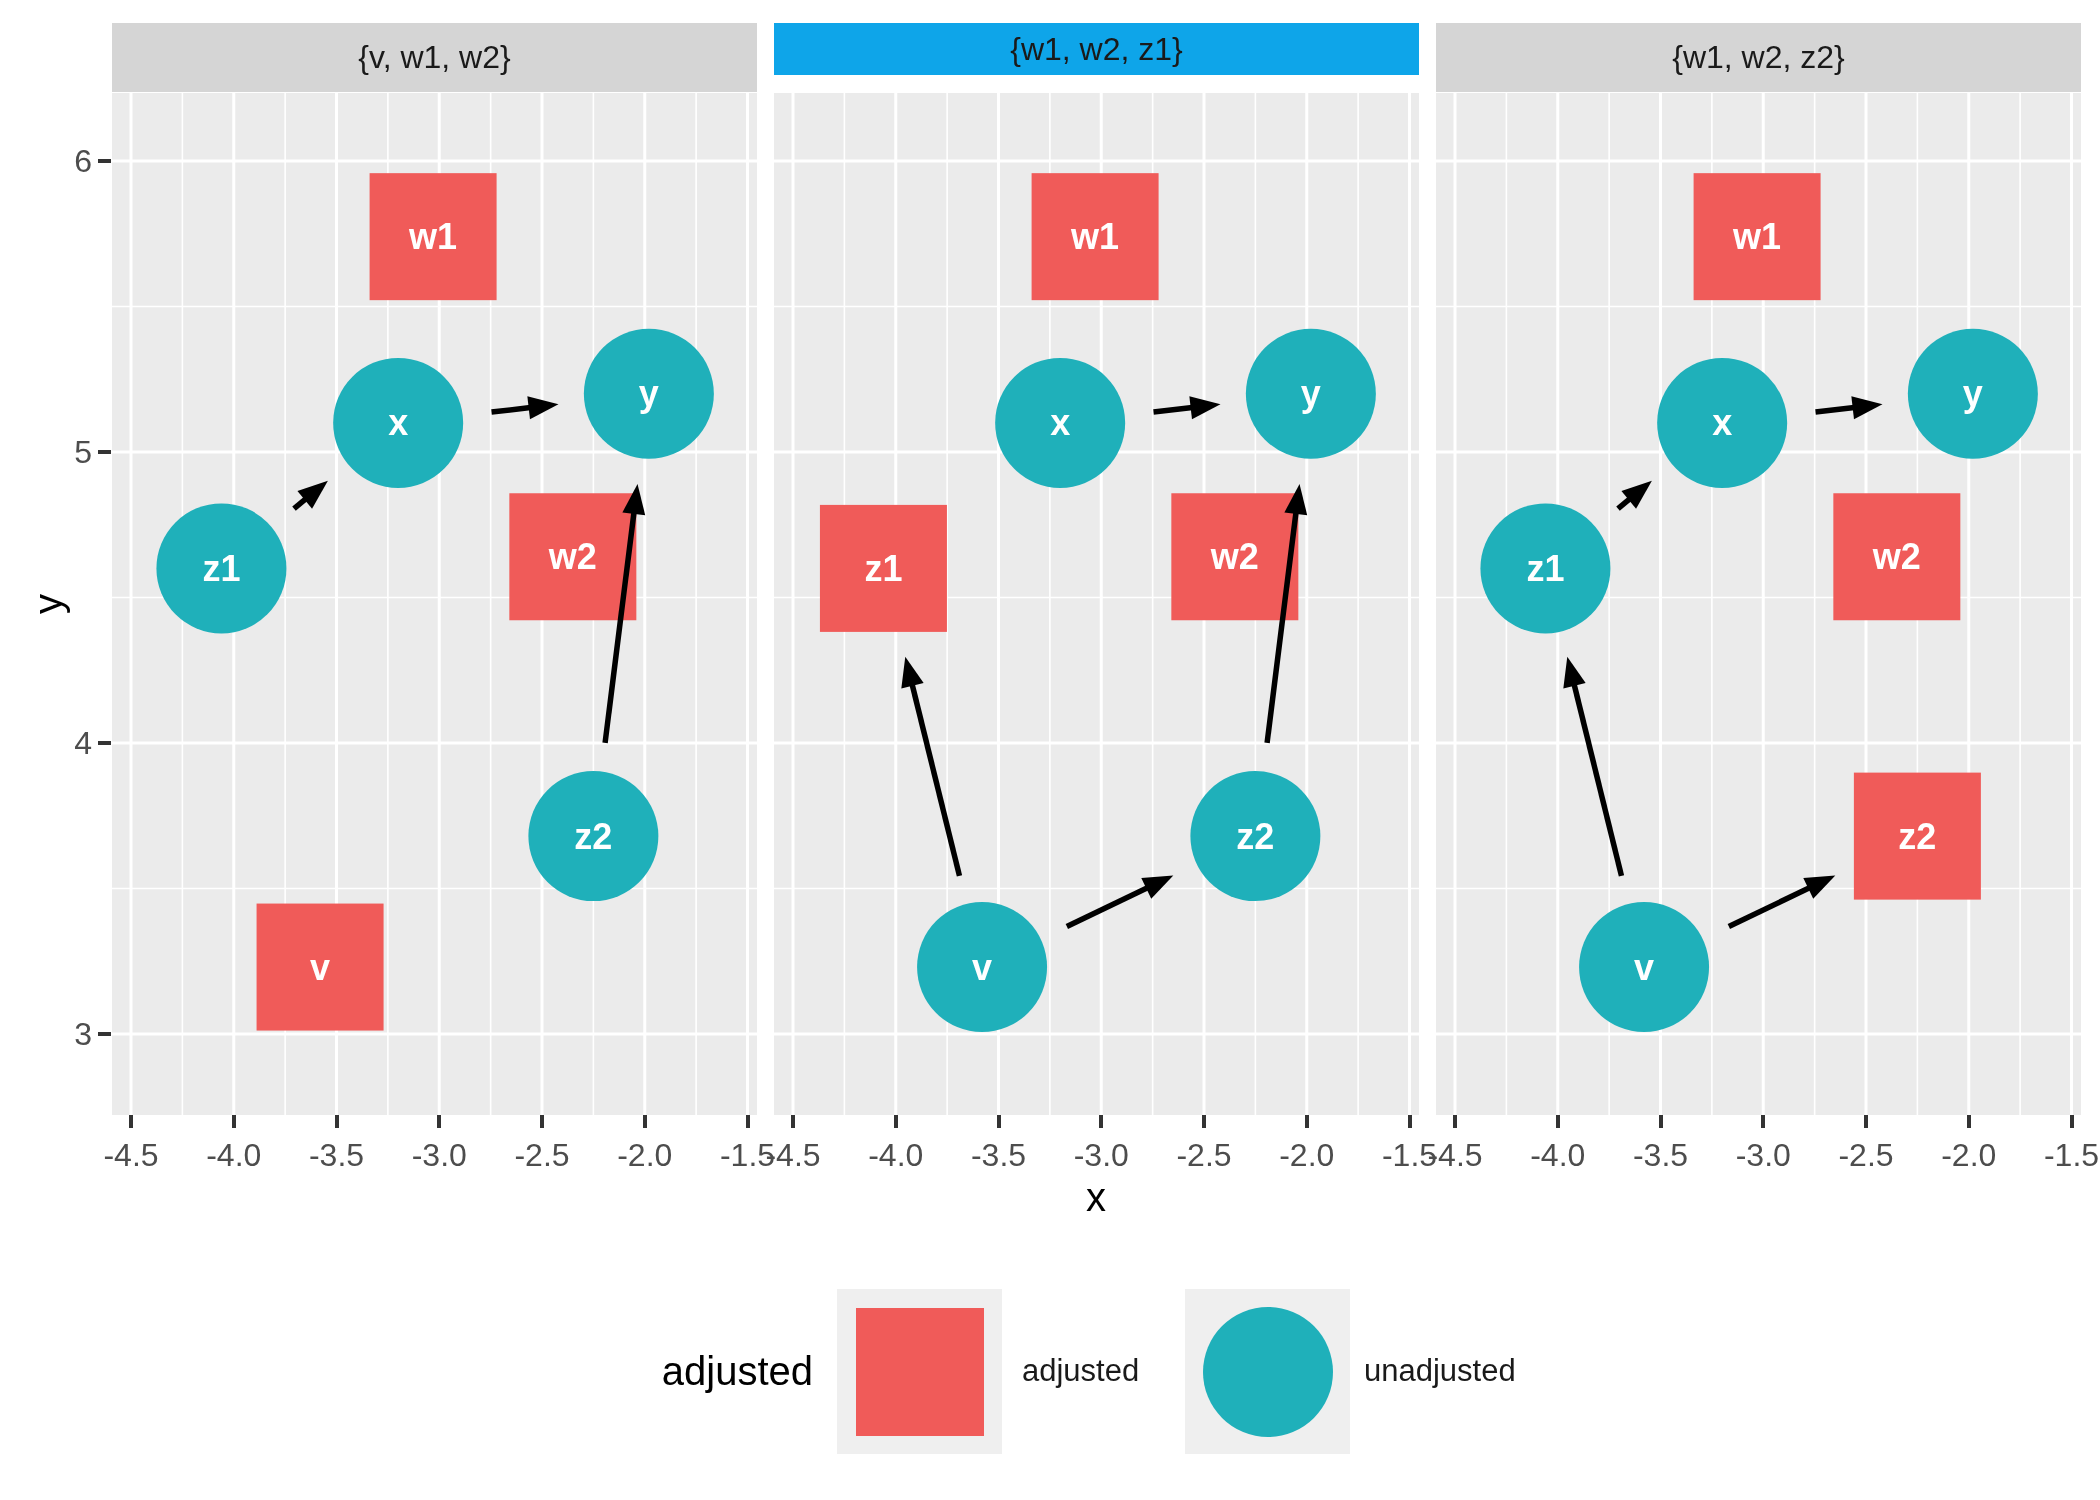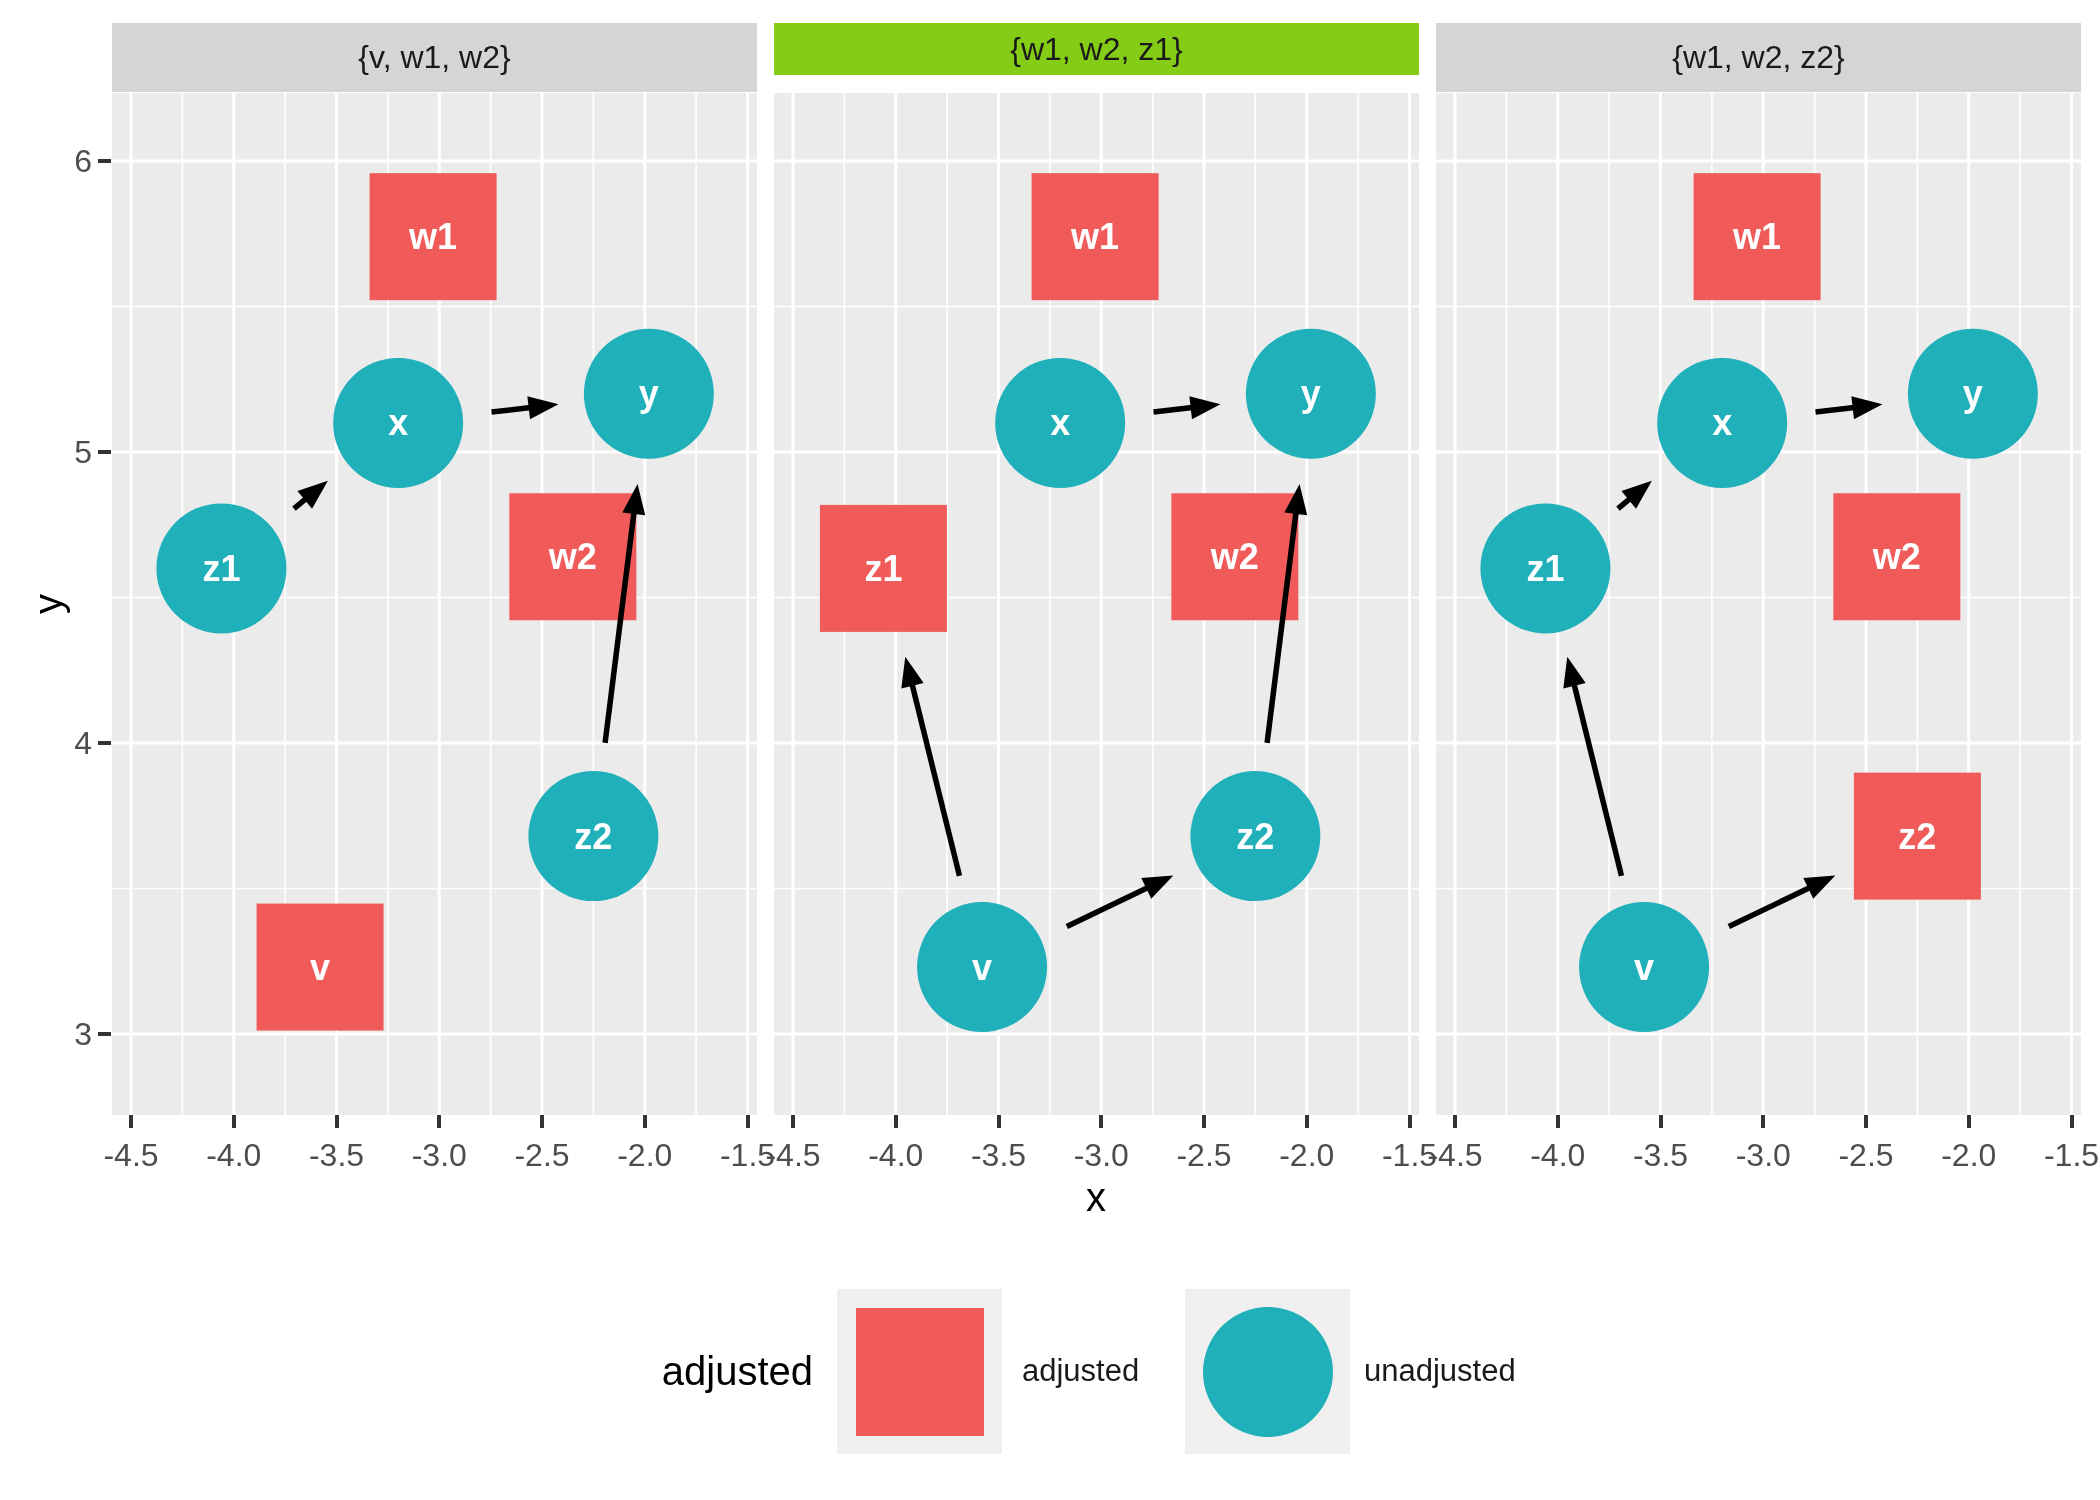--- a/index.html
+++ b/index.html
@@ -101,21 +101,21 @@
     <div class="xtick-dash" style="left: 336.508px; top: 1115px;"></div>
     <div class="xtick-label" style="left: 336.508px; top: 1137px;">-3.5</div>
     <div class="xtick-dash" style="left: 439.257px; top: 1115px;"></div>
     <div class="xtick-label" style="left: 439.257px; top: 1137px;">-3.0</div>
     <div class="xtick-dash" style="left: 542.007px; top: 1115px;"></div>
     <div class="xtick-label" style="left: 542.007px; top: 1137px;">-2.5</div>
     <div class="xtick-dash" style="left: 644.756px; top: 1115px;"></div>
     <div class="xtick-label" style="left: 644.756px; top: 1137px;">-2.0</div>
     <div class="xtick-dash" style="left: 747.506px; top: 1115px;"></div>
     <div class="xtick-label" style="left: 747.506px; top: 1137px;">-1.5</div>
-    <div class="strip" style="left: 774px; top: 23px; width: 645px; height: 52px; background: #84cc16;">
+    <div class="strip" style="left: 774px; top: 23px; width: 645px; height: 52px; background: #0ea5e9;">
       <span>{w1, w2, z1}</span>
     </div>
     <svg width="645" height="1022" viewBox="0 0 645 1022" class="panel-svg" style="left: 774px; top: 93px;">
       <rect x="0" y="0" width="645" height="1022" fill="#EBEBEB"></rect>
       <line x1="70.38343900340911" y1="0" x2="70.38343900340911" y2="1022" stroke="#FFFFFF" stroke-width="1.6"></line>
       <line x1="173.1329849937873" y1="0" x2="173.1329849937873" y2="1022" stroke="#FFFFFF" stroke-width="1.6"></line>
       <line x1="275.8825309841655" y1="0" x2="275.8825309841655" y2="1022" stroke="#FFFFFF" stroke-width="1.6"></line>
       <line x1="378.6320769745437" y1="0" x2="378.6320769745437" y2="1022" stroke="#FFFFFF" stroke-width="1.6"></line>
       <line x1="481.3816229649218" y1="0" x2="481.3816229649218" y2="1022" stroke="#FFFFFF" stroke-width="1.6"></line>
       <line x1="584.1311689553" y1="0" x2="584.1311689553" y2="1022" stroke="#FFFFFF" stroke-width="1.6"></line>

